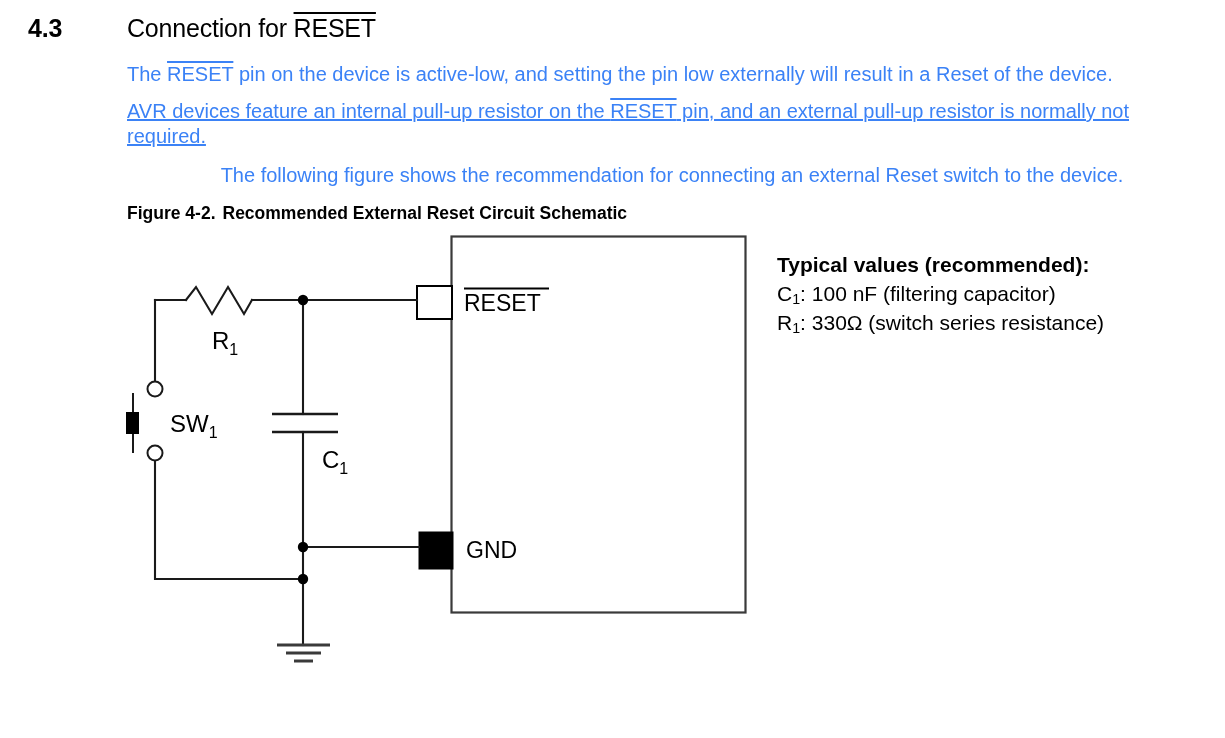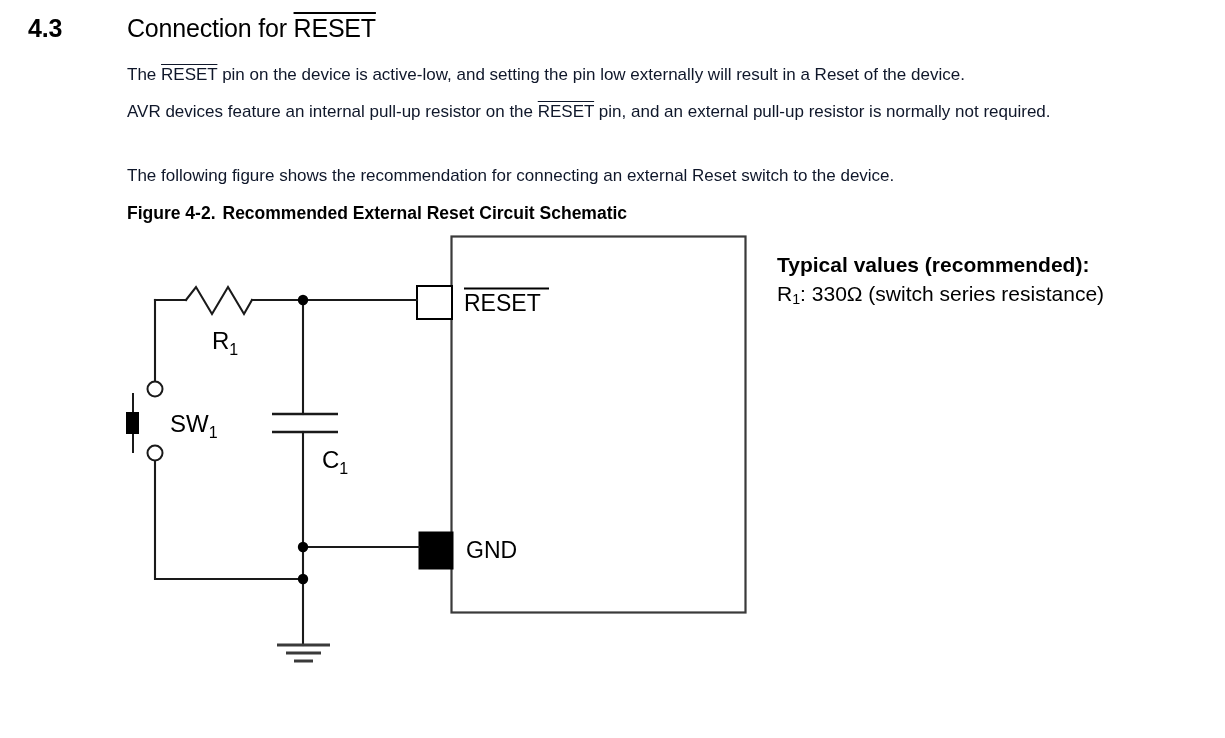--- a/index.html
+++ b/index.html
@@ -50,27 +50,27 @@
   }
 
   .ovl {
     text-decoration: overline;
   }
 
   
   .para {
     position: absolute;
     left: 127px;
-    font-size: 17px;
+    font-size: 20px;
     line-height: 25px;
-    color: #0f172a;
+    color: #3b82f6;
   }
   .para-1 { top: 62px; width: 1090px; }
-  .para-2 { top: 99px; width: 1062px; }
-  .para-3 { top: 163px; width: 1090px; }
+  .para-2 { top: 99px; width: 1062px; text-decoration: underline; }
+  .para-3 { top: 163px; width: 1090px; text-align: center; }
   .para-4 { top: 668px; width: 1075px; }
 
   
   .figure-caption {
     position: absolute;
     left: 127px;
     top: 203px;
     font-size: 17.5px;
     font-weight: bold;
     white-space: nowrap;
@@ -202,17 +202,18 @@
 
       <text x="170" y="207" font-family="Liberation Sans, sans-serif" font-size="24" fill="#000000">
         <tspan>SW</tspan><tspan dy="6" font-size="16">1</tspan>
       </text>
 
     </svg>
   </div>
 
   <div class="typical">
     <span class="tv-title">Typical values (recommended):</span>
+    <span class="tv-line"><span>C</span><sub>1</sub><span>: 100 nF (filtering capacitor)</span></span>
     <span class="tv-line"><span>R</span><sub>1</sub><span>: 330Ω (switch series resistance)</span></span>
   </div>
 
 
 </div>
 
 </body></html>

